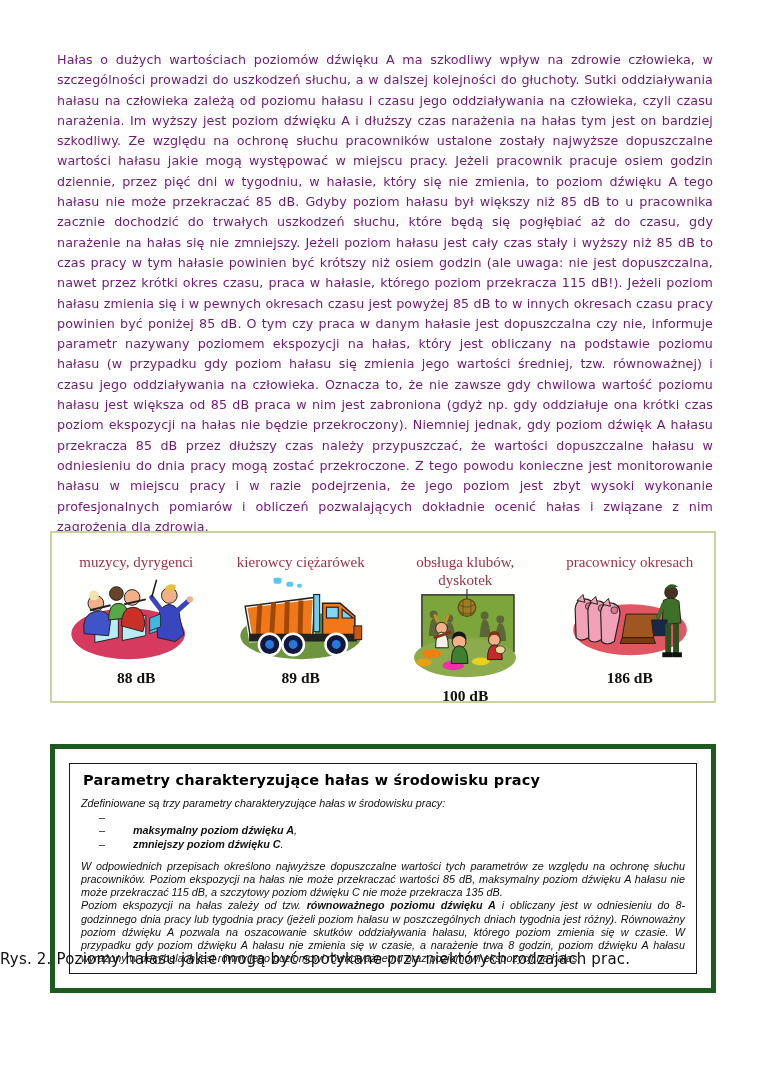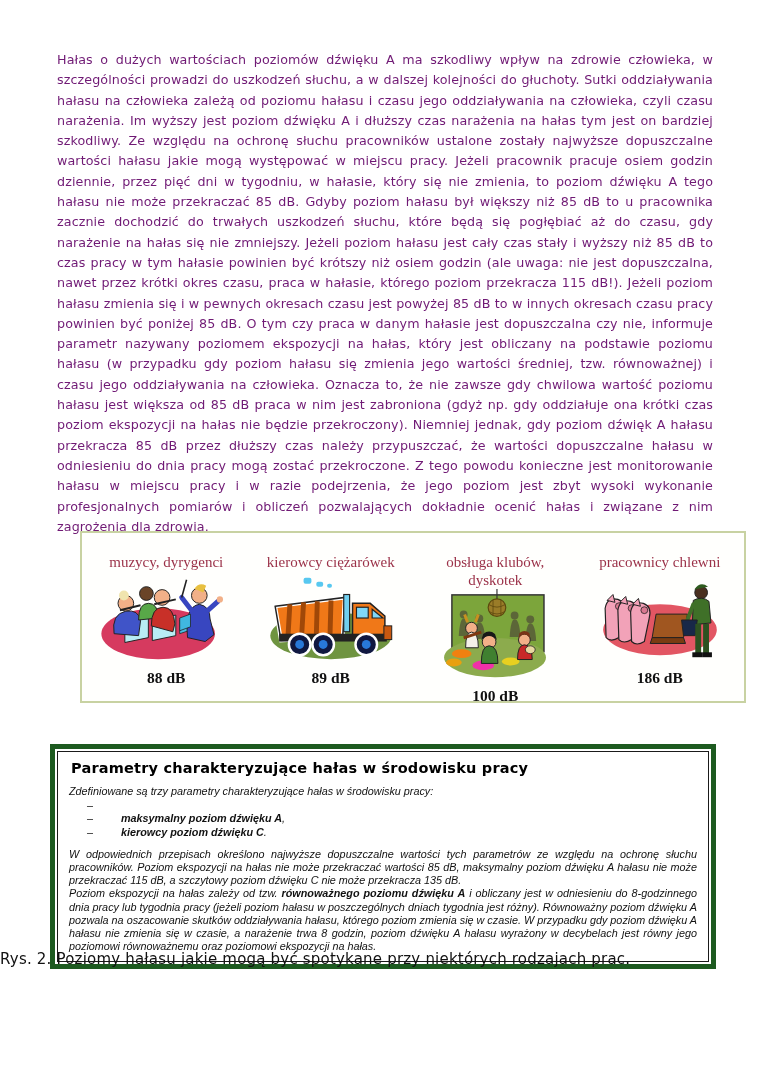--- a/index.html
+++ b/index.html
@@ -10,37 +10,37 @@
   
   .main-text{
     position:absolute;left:57px;top:50px;width:656px;
     font-size:12.7px;line-height:20.3px;color:#701a75;
     text-align:justify;letter-spacing:0.1px;
   }
   
   .figure-box{
     position:absolute;left:50px;top:531px;width:666px;height:172px;
     box-sizing:border-box;border:2px solid #c8d2a2;background:#fffffd;
-    display:flex;flex-direction:row;padding:20px 2px;margin-left:30px;
+    display:flex;flex-direction:row;padding:20px 2px;
   }
   .fig-col{flex:1 1 0;display:flex;flex-direction:column;align-items:center;min-width:0;}
   .fig-label{
     font-family:"Liberation Serif",serif;color:#9b3249;font-size:15px;
     text-align:center;height:44px;display:flex;align-items:center;justify-content:center;
     line-height:18px;padding:0 6px;
   }
   .fig-img{height:98px;display:flex;align-items:center;justify-content:center;}
   .fig-db{
     font-family:"Liberation Serif",serif;font-weight:bold;font-size:15.5px;color:#111;
     margin-top:2px;
   }
   
   .green-box{
     position:absolute;left:50px;top:744px;width:666px;box-sizing:border-box;
-    border:5px solid #1d5a20;background:#ffffff;padding:2px;
+    border:5px solid #1d5a20;background:#ffffff;padding:14px;
   }
   .green-inner{border:1px solid #1a1a1a;padding:5px 11px 8px 11px;}
   .gb-title{
     font-size:14.5px;font-weight:bold;color:#000;margin:3px 0 9px 2px;
     letter-spacing:0.2px;
   }
   .gb-text{
     font-family:"Liberation Sans",sans-serif;font-style:italic;
     font-size:10.8px;line-height:13.2px;color:#111;text-align:justify;
   }
@@ -160,21 +160,21 @@
           <circle cx="100" cy="52" r="6" fill="#f2b088" stroke="#222" stroke-width="1"></circle>
           <path d="M94,50 q6,-7 12,0 l-1,-5 q-5,-4 -10,0 z" fill="#7a3418"></path>
           <path d="M93,72 q0,-15 7,-15 q8,0 8,15 z" fill="#c82828" stroke="#222" stroke-width="1"></path>
           <ellipse cx="106" cy="62" rx="5" ry="4" fill="#e8d8a0" stroke="#222" stroke-width="0.8"></ellipse>
         </svg>
       </div>
       <div class="fig-db">100 dB</div>
     </div>
 
     <div class="fig-col">
-      <div class="fig-label">pracownicy chlewni</div>
+      <div class="fig-label">pracownicy okresach</div>
       <div class="fig-img">
         <svg width="138" height="96" viewBox="0 0 140 98">
           <ellipse cx="70" cy="60" rx="58" ry="26" fill="#e25663"></ellipse>
           <polygon points="66,44 98,44 94,68 62,68" fill="#a05620" stroke="#222" stroke-width="1"></polygon>
           <polygon points="62,68 94,68 96,74 60,74" fill="#7a3c12" stroke="#222" stroke-width="1"></polygon>
           <g>
             <g transform="translate(12,26)">
               <path d="M2,12 q2,-12 13,-9 q9,3 6,15 l-5,24 q-8,5 -13,0 z" fill="#f2a2b8" stroke="#222" stroke-width="1.2"></path>
               <polygon points="4,4 10,-2 12,6" fill="#f2a2b8" stroke="#222" stroke-width="1"></polygon>
               <circle cx="16" cy="10" r="3.5" fill="#d87890" stroke="#222" stroke-width="0.8"></circle>
@@ -213,21 +213,21 @@
         <div class="gb-intro">Zdefiniowane są trzy parametry charakteryzujące hałas w środowisku pracy:</div>
         <div class="gb-bullet">
           <span class="gb-dash">–</span>
         </div>
         <div class="gb-bullet">
           <span class="gb-dash">–</span>
           <span><span class="b">maksymalny poziom dźwięku A</span><span>,</span></span>
         </div>
         <div class="gb-bullet">
           <span class="gb-dash">–</span>
-          <span><span class="b">kierowcy poziom dźwięku C</span><span>.</span></span>
+          <span><span class="b">zmniejszy poziom dźwięku C</span><span>.</span></span>
         </div>
         <div class="gb-para1">W odpowiednich przepisach określono najwyższe dopuszczalne wartości tych parametrów ze względu na ochronę słuchu pracowników. Poziom ekspozycji na hałas nie może przekraczać wartości 85 dB, maksymalny poziom dźwięku A hałasu nie może przekraczać 115 dB, a szczytowy poziom dźwięku C nie może przekracza 135 dB.</div>
         <div class="gb-para2"><span>Poziom ekspozycji na hałas zależy od tzw. </span><span class="b">równoważnego poziomu dźwięku A</span><span> i obliczany jest w odniesieniu do 8-godzinnego dnia pracy lub tygodnia pracy (jeżeli poziom hałasu w poszczególnych dniach tygodnia jest różny). Równoważny poziom dźwięku A pozwala na oszacowanie skutków oddziaływania hałasu, którego poziom zmienia się w czasie. W przypadku gdy poziom dźwięku A hałasu nie zmienia się w czasie, a narażenie trwa 8 godzin, poziom dźwięku A hałasu wyrażony w decybelach jest równy jego poziomowi równoważnemu oraz poziomowi ekspozycji na hałas.</span></div>
       </div>
     </div>
   </div>
 
   <div class="caption">Rys. 2. Poziomy hałasu jakie mogą być spotykane przy niektórych rodzajach prac.</div>
 
 </div>

